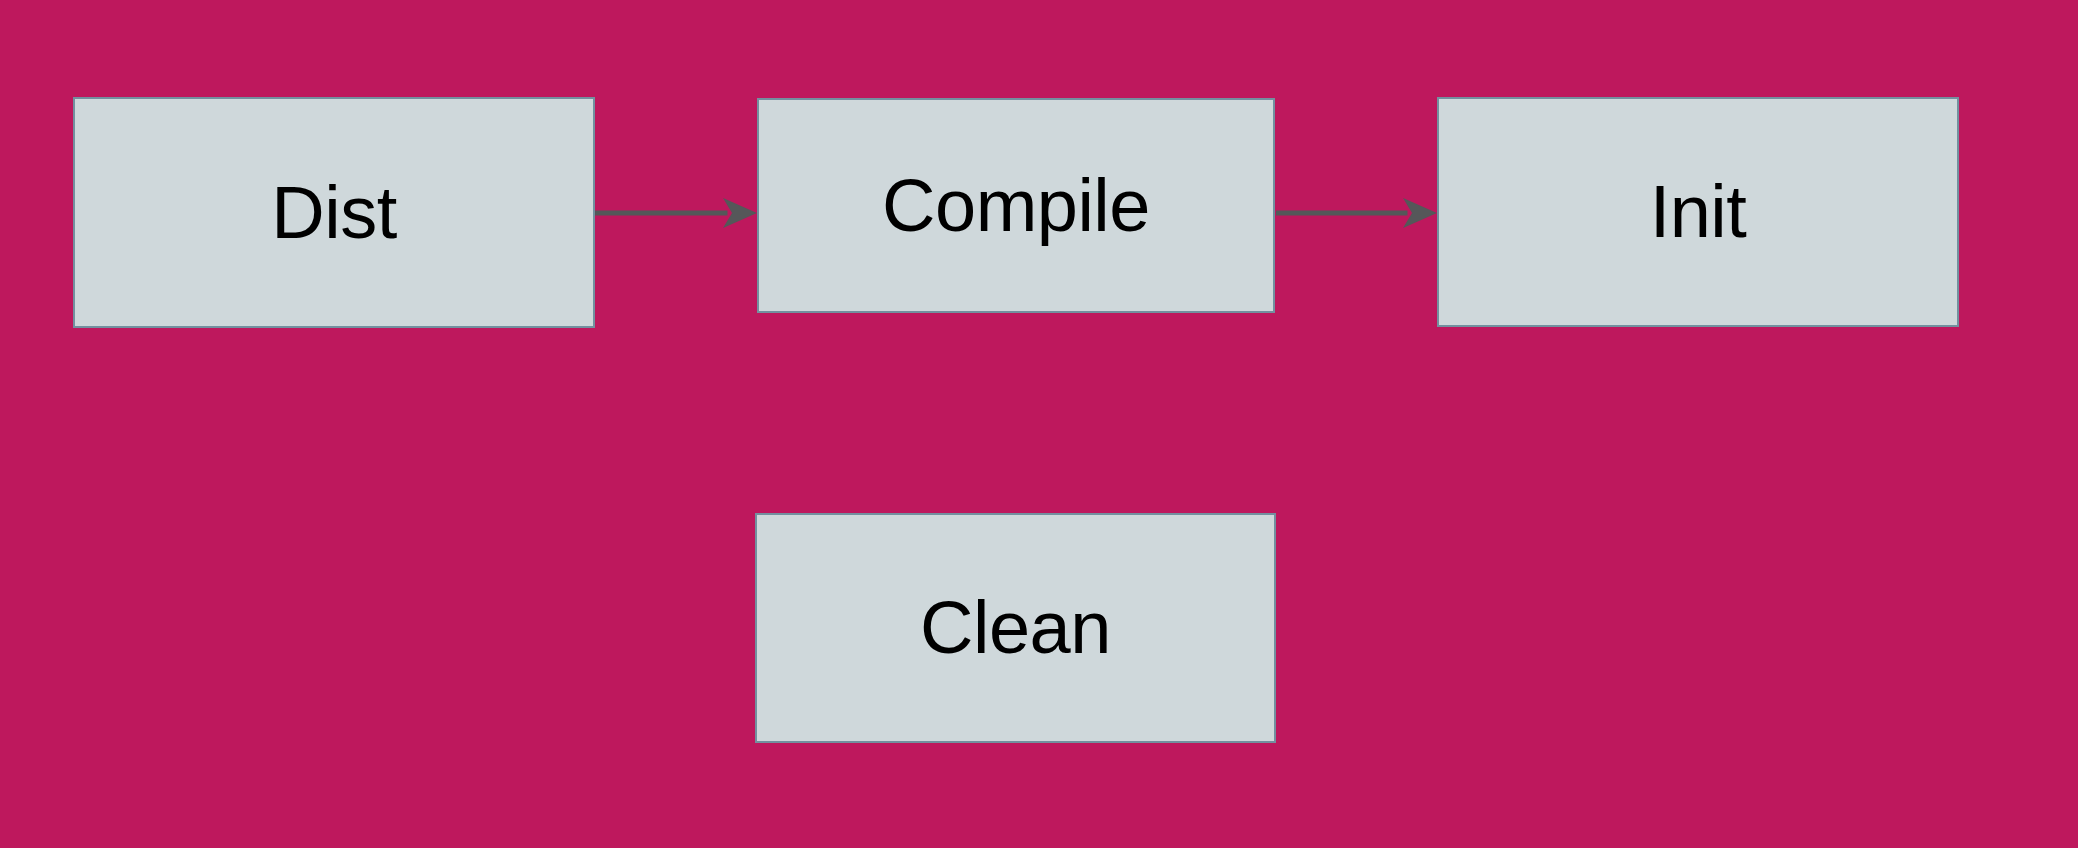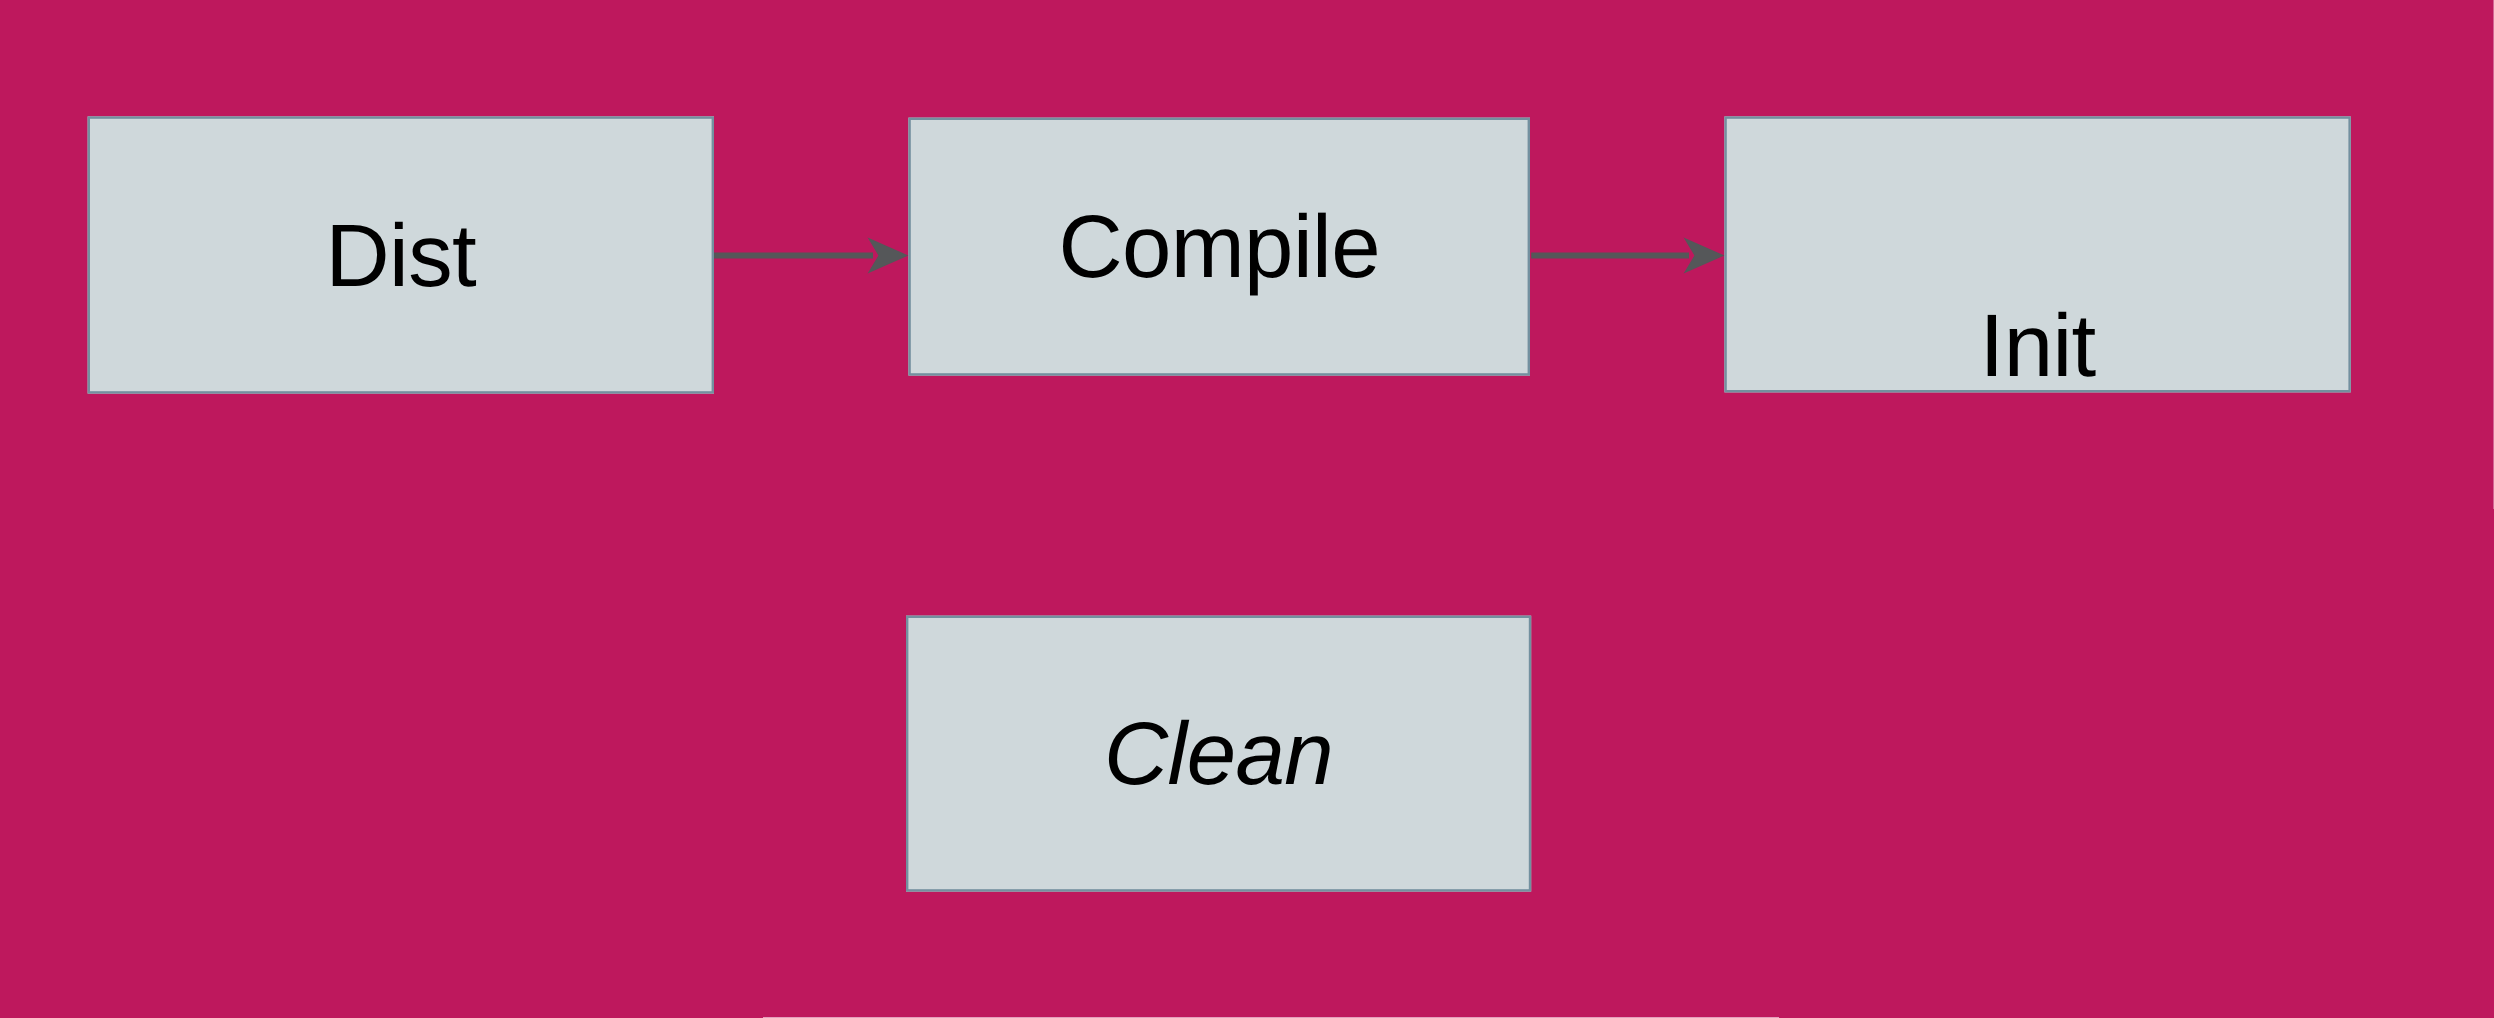--- a/index.html
+++ b/index.html
@@ -59,26 +59,26 @@
 <div id="canvas" style="background: #be185d; padding-left: 26px;">
 
   <div class="node" style="left: 73px; top: 97px; width: 522px; height: 231px; background: rgb(207, 216, 219); border-color: rgb(115, 144, 159);">
     <span class="node-label" style="color: rgb(0, 0, 0);">Dist</span>
   </div>
 
   <div class="node" style="left: 757px; top: 98px; width: 518px; height: 215px; background: rgb(207, 216, 219); border-color: rgb(115, 144, 159);">
     <span class="node-label" style="color: rgb(0, 0, 0);">Compile</span>
   </div>
 
-  <div class="node" style="left: 1437px; top: 97px; width: 522px; height: 230px; background: rgb(207, 216, 219); border-color: rgb(115, 144, 159); align-items: flex-end;">
+  <div class="node" style="left: 1437px; top: 97px; width: 522px; height: 230px; background: rgb(207, 216, 219); border-color: rgb(115, 144, 159);">
     <span class="node-label" style="color: rgb(0, 0, 0);">Init</span>
   </div>
 
   <div class="node" style="left: 755px; top: 513px; width: 521px; height: 230px; background: rgb(207, 216, 219); border-color: rgb(115, 144, 159);">
-    <span class="node-label" style="color: rgb(0, 0, 0); font-style: italic;">Clean</span>
+    <span class="node-label" style="color: rgb(0, 0, 0);">Clean</span>
   </div>
 
   <svg class="edge" width="222" height="60" viewBox="0 0 222 60" style="left: 565px; top: 183px;">
       <line x1="30" y1="30" x2="162.5" y2="30" class="edge-line" stroke="#555759"></line>
       <polygon points="192.00,30.00 158.00,45.00 167.00,30.00 158.00,15.00" class="edge-head" fill="#555759"></polygon>
     </svg>
 
   <svg class="edge" width="221" height="60" viewBox="0 0 221 60" style="left: 1246px; top: 183px;">
       <line x1="30" y1="30" x2="161.5" y2="30" class="edge-line" stroke="#555759"></line>
       <polygon points="191.00,30.00 157.00,45.00 166.00,30.00 157.00,15.00" class="edge-head" fill="#555759"></polygon>

